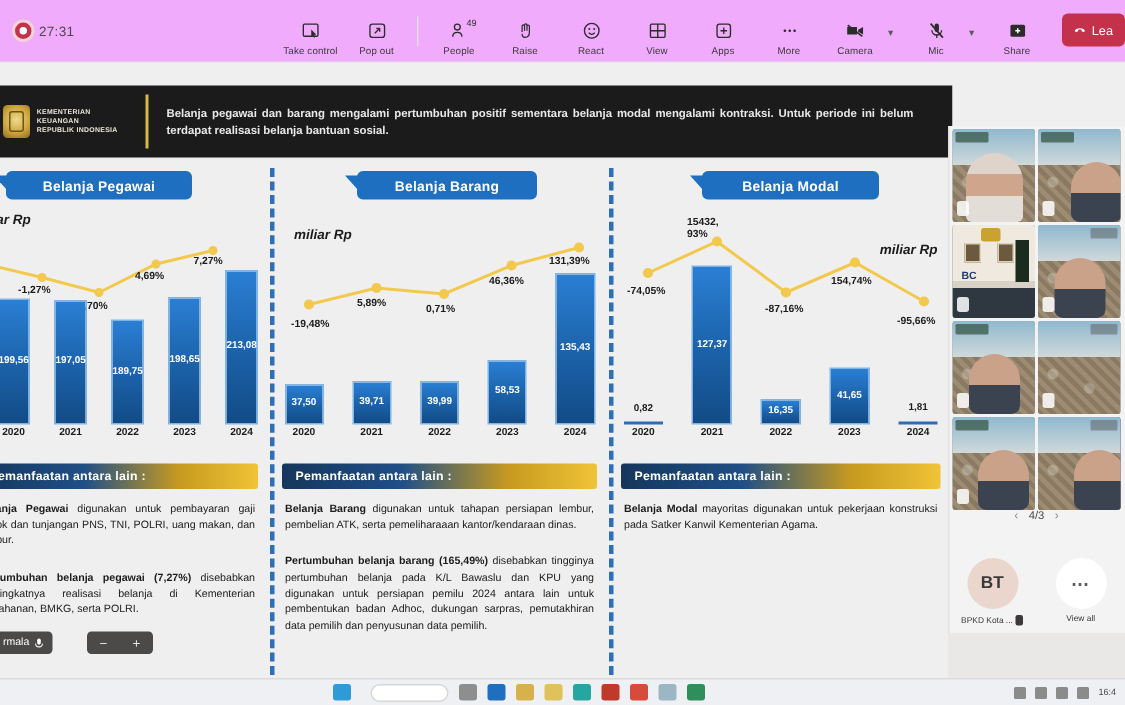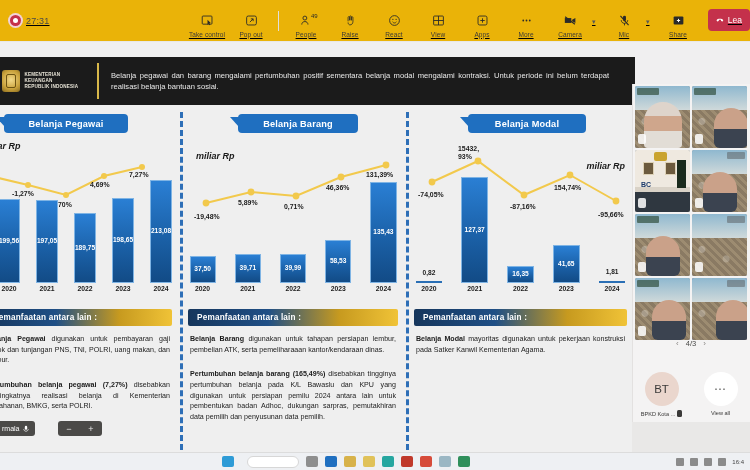--- a/index.html
+++ b/index.html
@@ -6,23 +6,22 @@
   html,body { width:750px; height:470px; overflow:hidden; }
   body {
     font-family: "Liberation Sans", sans-serif;
     background:#f3f2f1;
     position:relative;
   }
 
   
   #teams-toolbar{
     position:absolute; left:0; top:0; width:750px; height:42px;
-    background:#eab308; display:flex; align-items:center;
+    background:#f0abfc; display:flex; align-items:center;
     border-bottom:1px solid #e9e8e7;
-    text-decoration:underline;
   }
   .rec-wrap{ display:flex; align-items:center; gap:5px; margin-left:10px;}
   .rec-dot{
     width:11px;height:11px;border-radius:50%;
     background:#c4314b; position:relative;
     box-shadow:0 0 0 2px #f2d3d8;
   }
   .rec-dot::after{content:"";position:absolute;left:3px;top:3px;width:5px;height:5px;border-radius:50%;background:#fff;}
   .rec-time{ font-size:9px; color:#4a4a48; letter-spacing:.2px;}
 
@@ -61,21 +60,21 @@
     width:20px;height:22px;border-radius:3px;
     background:radial-gradient(circle at 50% 45%, #f2d98a 0%, #c9a23c 60%, #8a6b1d 100%);
     position:relative;
   }
   .logo-emb::after{content:"";position:absolute;inset:4px;border:1px solid #6d5413;border-radius:2px;}
   .logo-txt{ color:#e9e5d8; font-size:4.6px; line-height:1.35; font-weight:bold; letter-spacing:.2px;}
   .head-title{ color:#ffffff; font-size:14.5px; font-weight:bold; line-height:1.28; letter-spacing:.1px; }
   .head-title .accent{ color:#d4a82a; }
   .head-divider{ width:2px;height:36px;background:#d8b84a; margin:0 12px; }
   .head-note{
-    flex:1; color:#e8e8e8; font-size:7.6px; line-height:1.48; padding-right:26px; text-align:justify;
+    flex:1; color:#e8e8e8; font-size:7.6px; line-height:1.48; padding-right:26px; text-align:justify;font-weight:bold;
   }
 
   
   .cols{ position:absolute; left:0; top:58px; width:645px; height:366px; display:flex; }
   .col{ position:relative; flex:1; }
   .col.c1{ flex:0 0 190px;}
   .col.c2{ flex:0 0 226px;}
   .col.c3{ flex:0 0 229px;}
   .vdash{
     position:absolute; top:4px; bottom:6px; width:0;
@@ -206,21 +205,21 @@
     position:absolute; left:0; top:252px; width:118px; height:14px;
     display:flex;align-items:center;justify-content:center;gap:7px;
     color:#4a4a48; font-size:7.5px;
   }
   .pgarrow{ font-size:8px; color:#8a8886; cursor:pointer; }
 
   .av-row{ position:absolute; left:0; top:288px; width:118px; display:flex; justify-content:space-around;}
   .av-cell{ display:flex;flex-direction:column;align-items:center;width:56px;}
   .av-circle{
     width:34px;height:34px;border-radius:50%;background:#ead6cd;color:#3b3a39;
-    display:flex;align-items:center;justify-content:center;font-size:11.5px;font-weight:normal;
+    display:flex;align-items:center;justify-content:center;font-size:11.5px;font-weight:bold;
   }
   .av-circle.more{ background:#ffffff; color:#5a5a58; font-size:12px; letter-spacing:1px;}
   .av-lbl{ font-size:5.6px;color:#3b3a39;margin-top:4px;display:flex;align-items:center;gap:2px;white-space:nowrap;}
   .mini-mic{ width:5px;height:7px;background:#3b3a39;border-radius:1.5px;display:inline-block;}
 
   .sh-panel{
     position:absolute; left:0; top:338px; width:118px; height:90px; background:#e9e8e7;
   }
   .sh-circle{
     position:absolute; left:50%; top:30px; transform:translateX(-50%);

